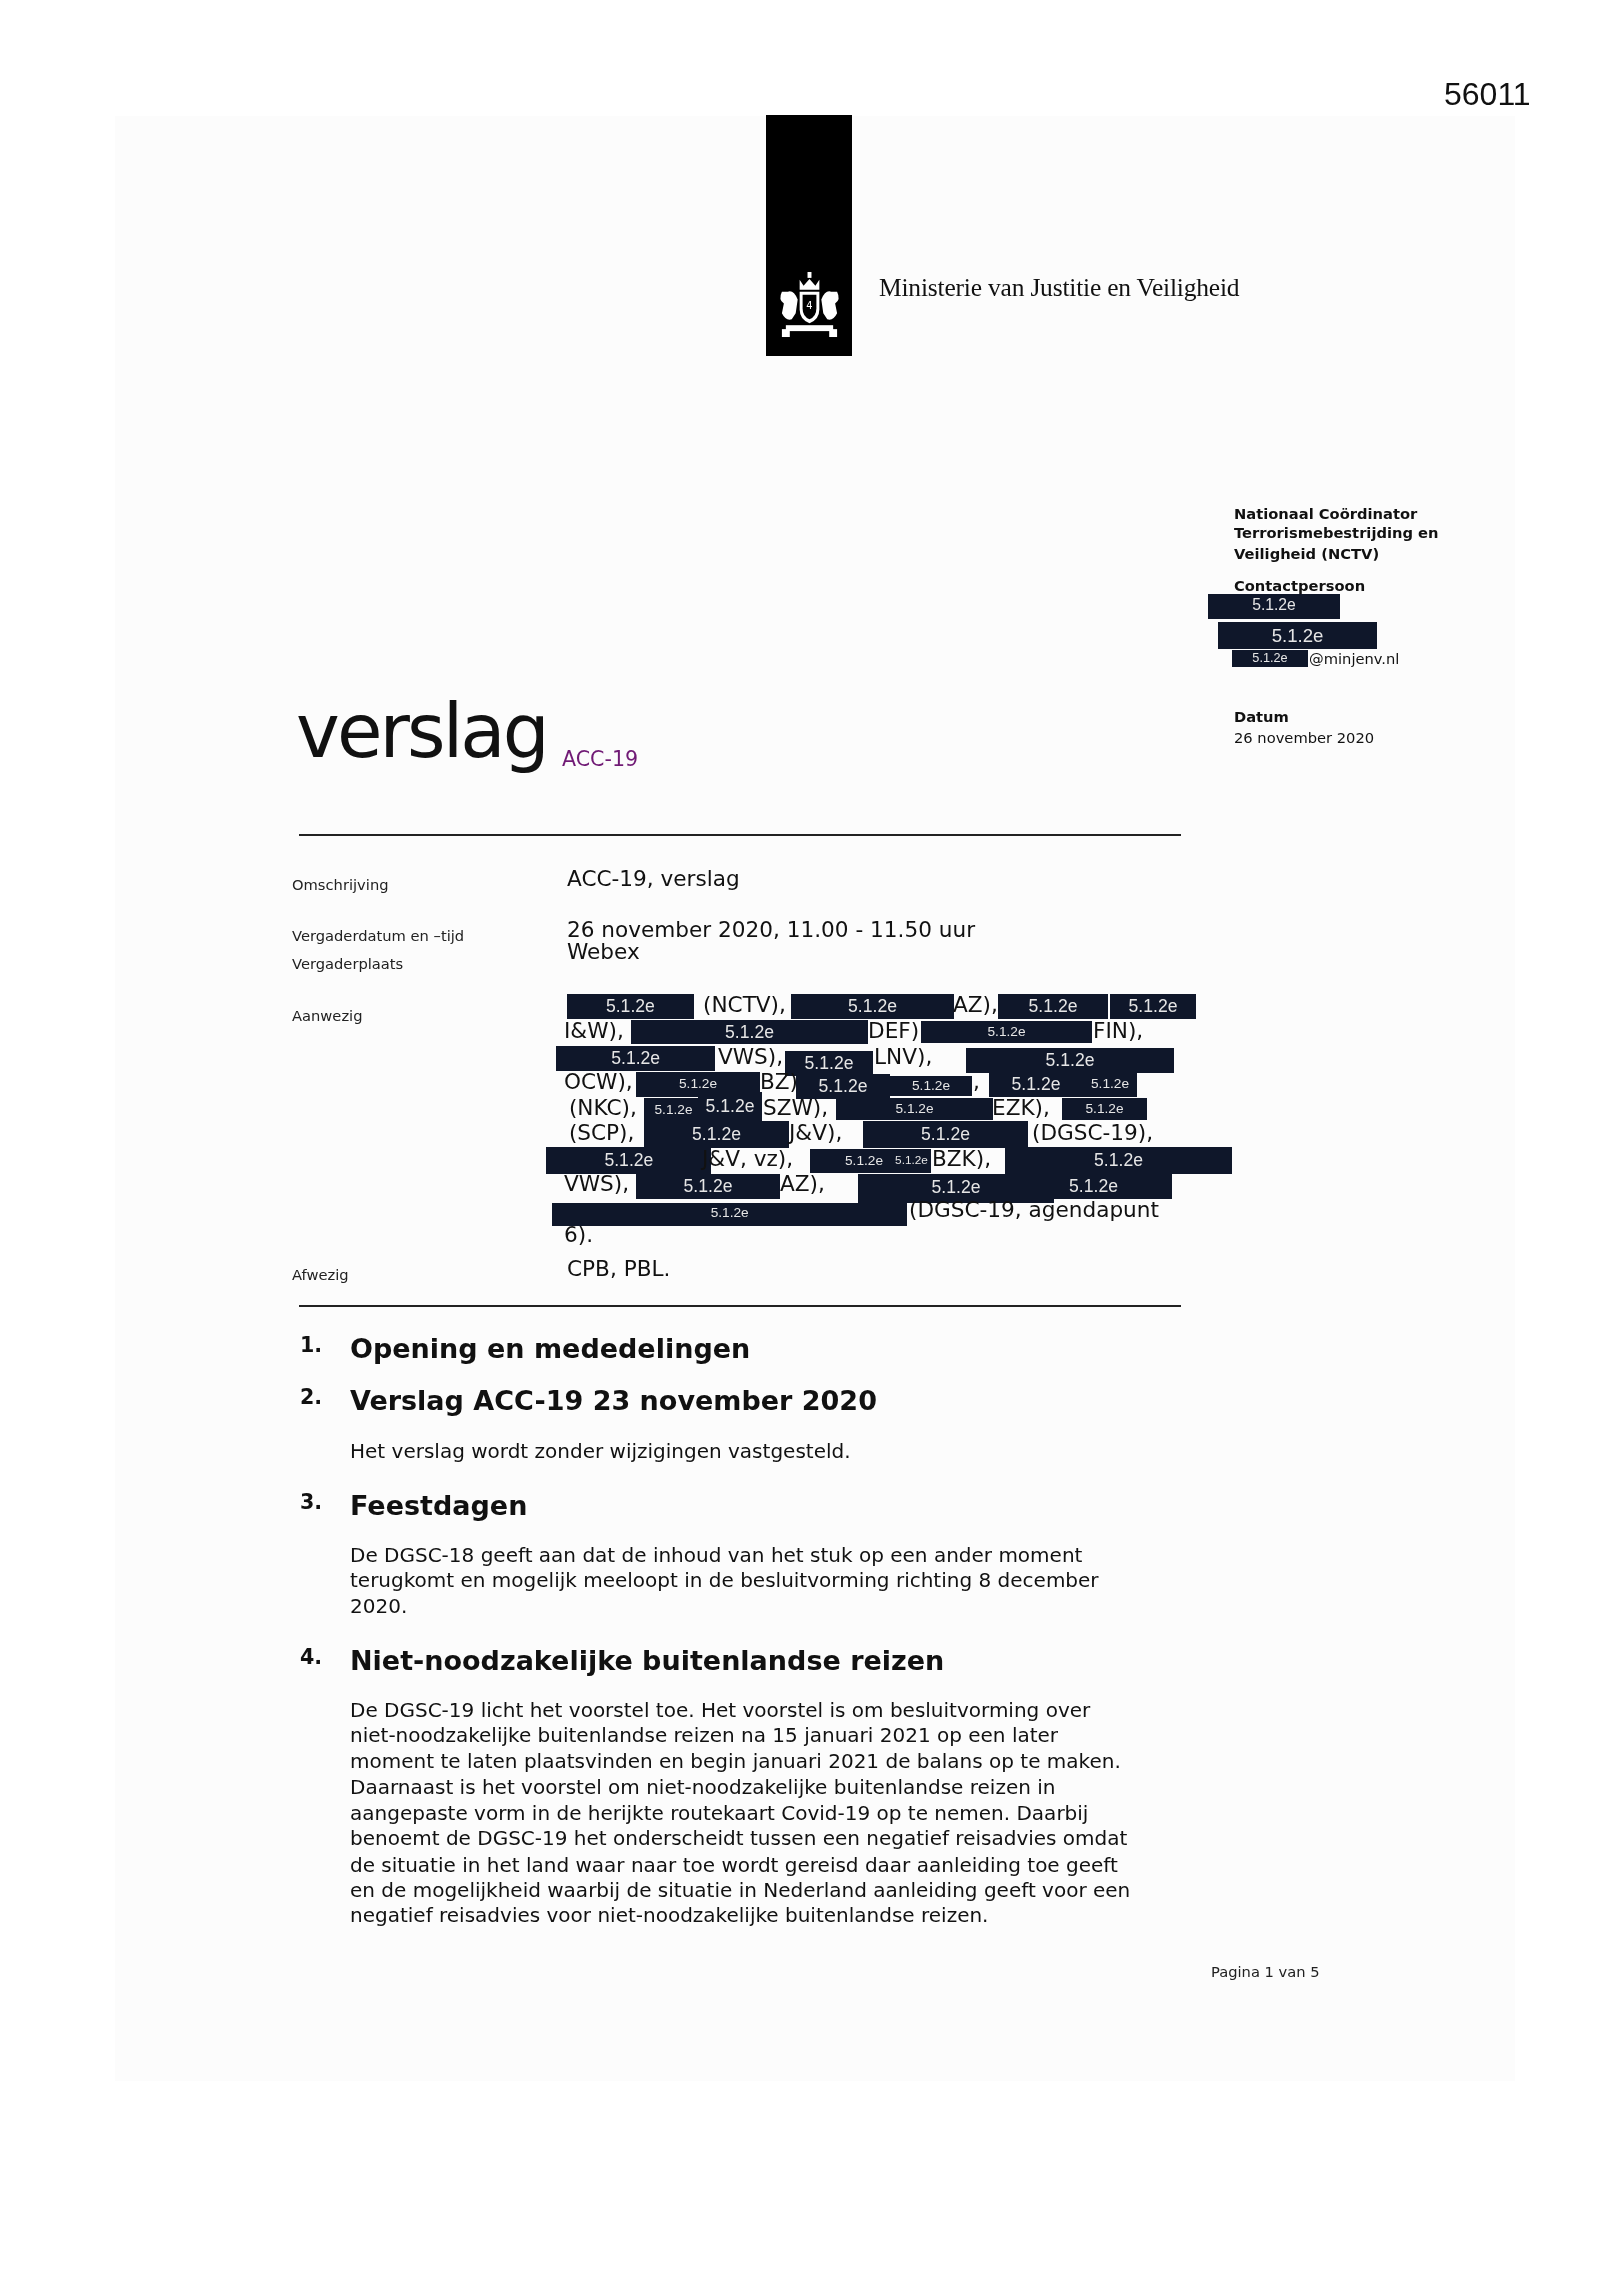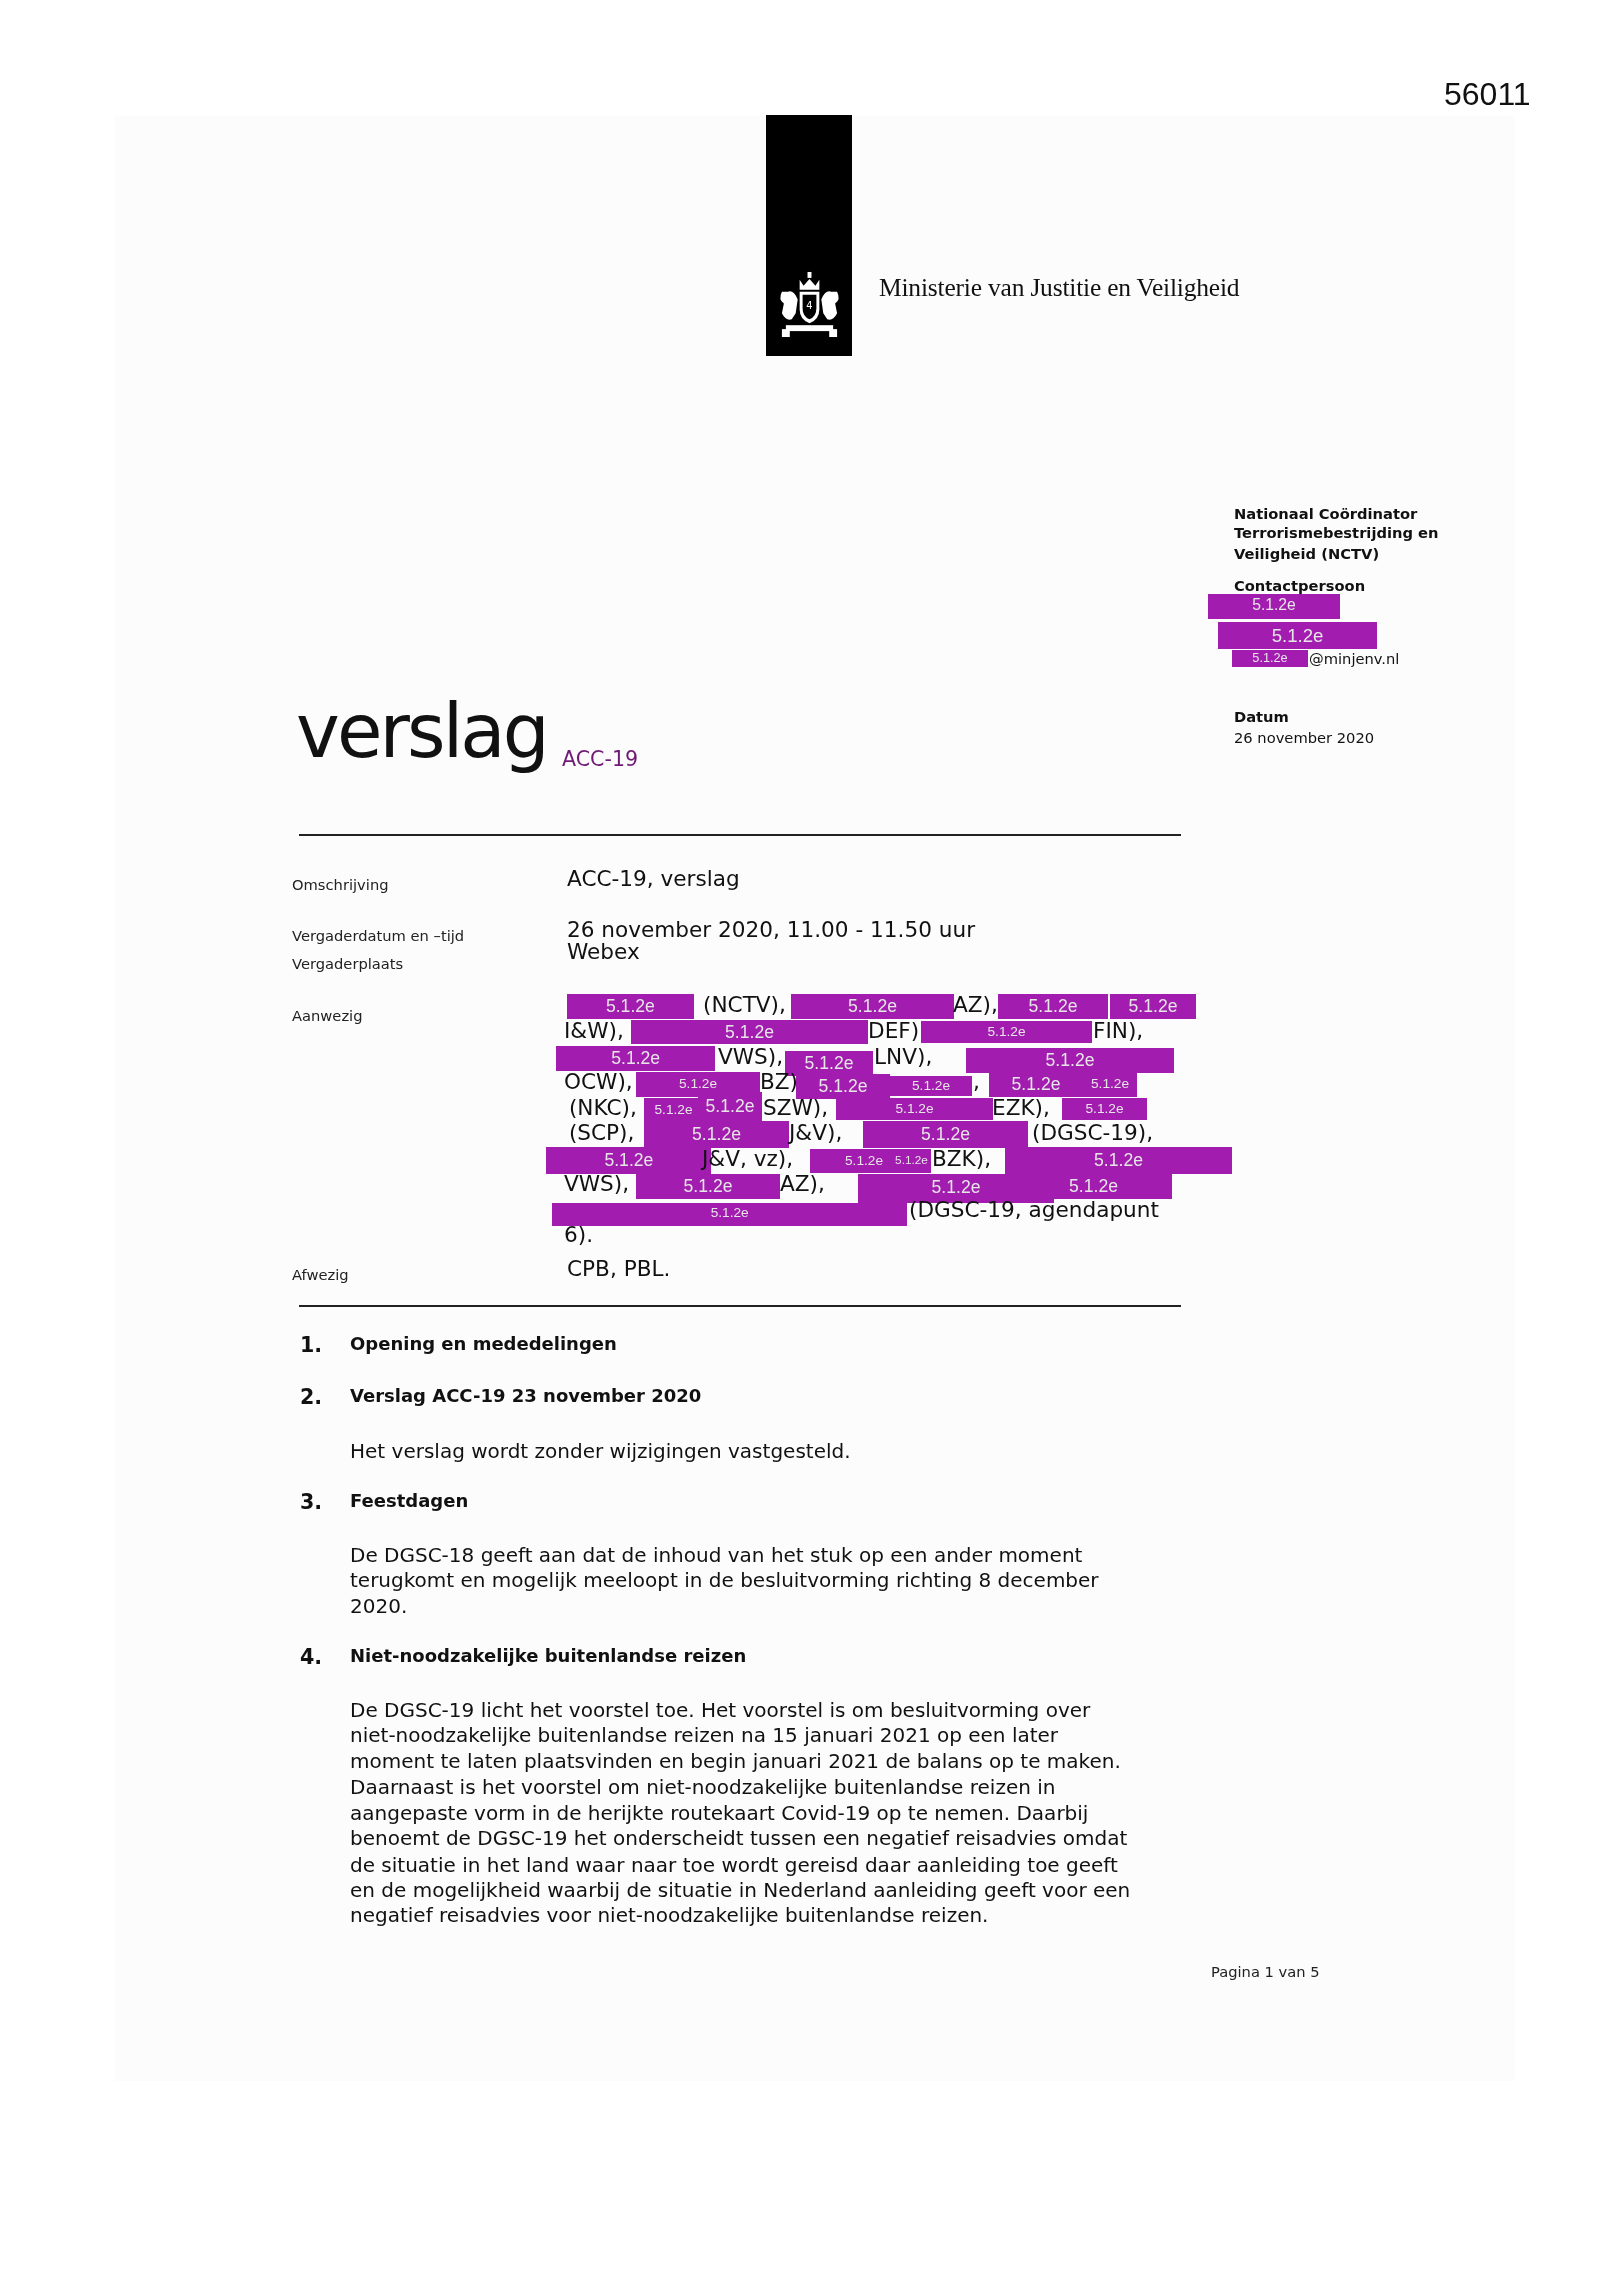--- a/index.html
+++ b/index.html
@@ -11,38 +11,38 @@
   .abs { position: absolute; white-space: nowrap; }
   .page-bg { position: absolute; left: 115px; top: 116px; width: 1400px; height: 1965px; background: #fcfcfc; }
   .docnum { left: 1444px; top: 76px; font-family: "Liberation Sans", sans-serif; font-size: 32px; color: #111; }
   .logo-bar { position: absolute; left: 766px; top: 115px; width: 86px; height: 241px; background: #000; }
   .logo-bar svg { position: absolute; left: 9.8px; top: 155px; }
   .ministry { left: 879px; top: 273px; font-family: "Liberation Serif", "DejaVu Serif", serif; font-size: 25.5px; color: #111; letter-spacing: -0.2px; }
 
   .side { left: 1234px; font-size: 14.7px; font-family: "DejaVu Sans", sans-serif; color: #111; }
   .side.bold { font-weight: bold; }
   .redact {
-    position: absolute; background: #a21caf; color: #e6e6e6;
+    position: absolute; background: #0f172a; color: #e6e6e6;
     font-family: "Liberation Sans", sans-serif; text-align: center; overflow: hidden; white-space: nowrap;
   }
 
   .title { left: 296px; top: 688px; font-family: "DejaVu Sans", "Liberation Sans", sans-serif; font-size: 74px; font-weight: normal; color: #111; letter-spacing: -2.9px; }
   .subtitle { left: 562px; top: 747px; font-size: 20.6px; color: #701a75; }
   .rule { position: absolute; left: 299px; width: 882px; height: 2px; background: #222; }
 
   .label { left: 292px; font-size: 14.7px; color: #222; }
   .value { left: 567px; font-size: 21.6px; color: #111; }
 
   .att { position: absolute; left: 564px; top: 994px; width: 686px; height: 265px; font-size: 21.6px; }
   .att .t { position: absolute; white-space: nowrap; color: #111; font-family: "DejaVu Sans", sans-serif; }
   .att .redact { height: 24.5px; line-height: 24.5px; font-size: 17.6px; }
   .att .redact.sm { font-size: 13.7px; }
 
   .h-num { left: 300px; font-size: 20.6px; font-weight: bold; }
-  .h-text { left: 350px; font-size: 18px; font-weight: bold; }
+  .h-text { left: 350px; font-size: 27px; font-weight: bold; }
   .para { left: 350px; font-size: 20px; color: #111; line-height: 26px; }
   .footer { left: 1211px; top: 1963px; font-size: 14.7px; color: #222; }
 </style>
 </head>
 <body>
 
 <div class="page-bg"></div>
 
 <div class="abs docnum">56011</div>
 

